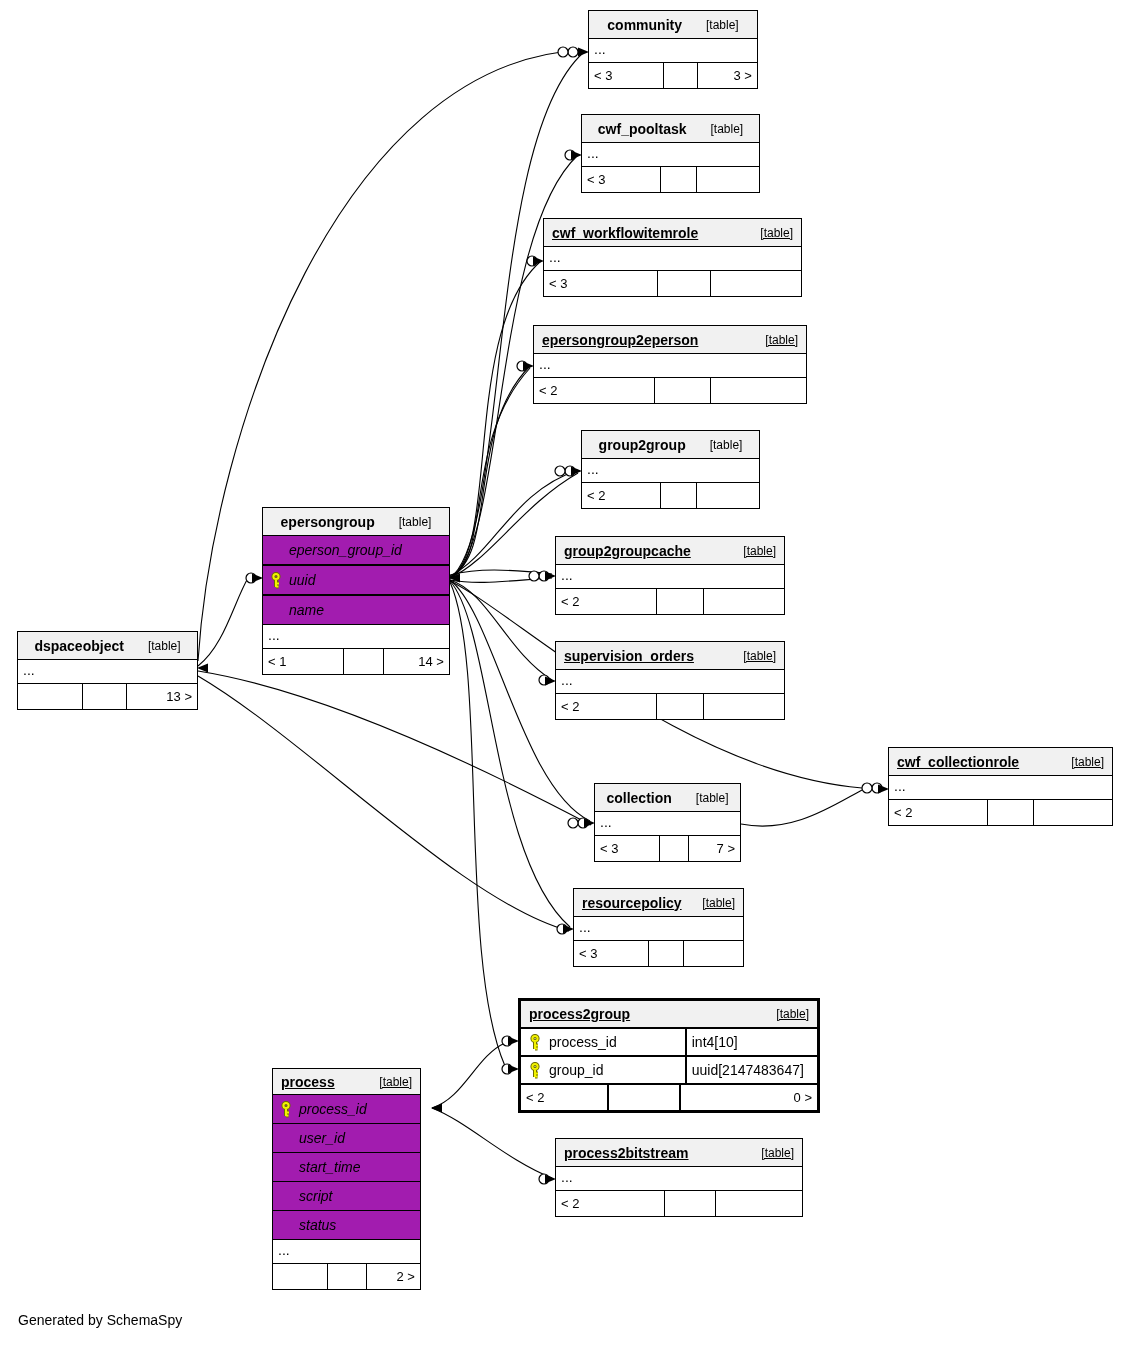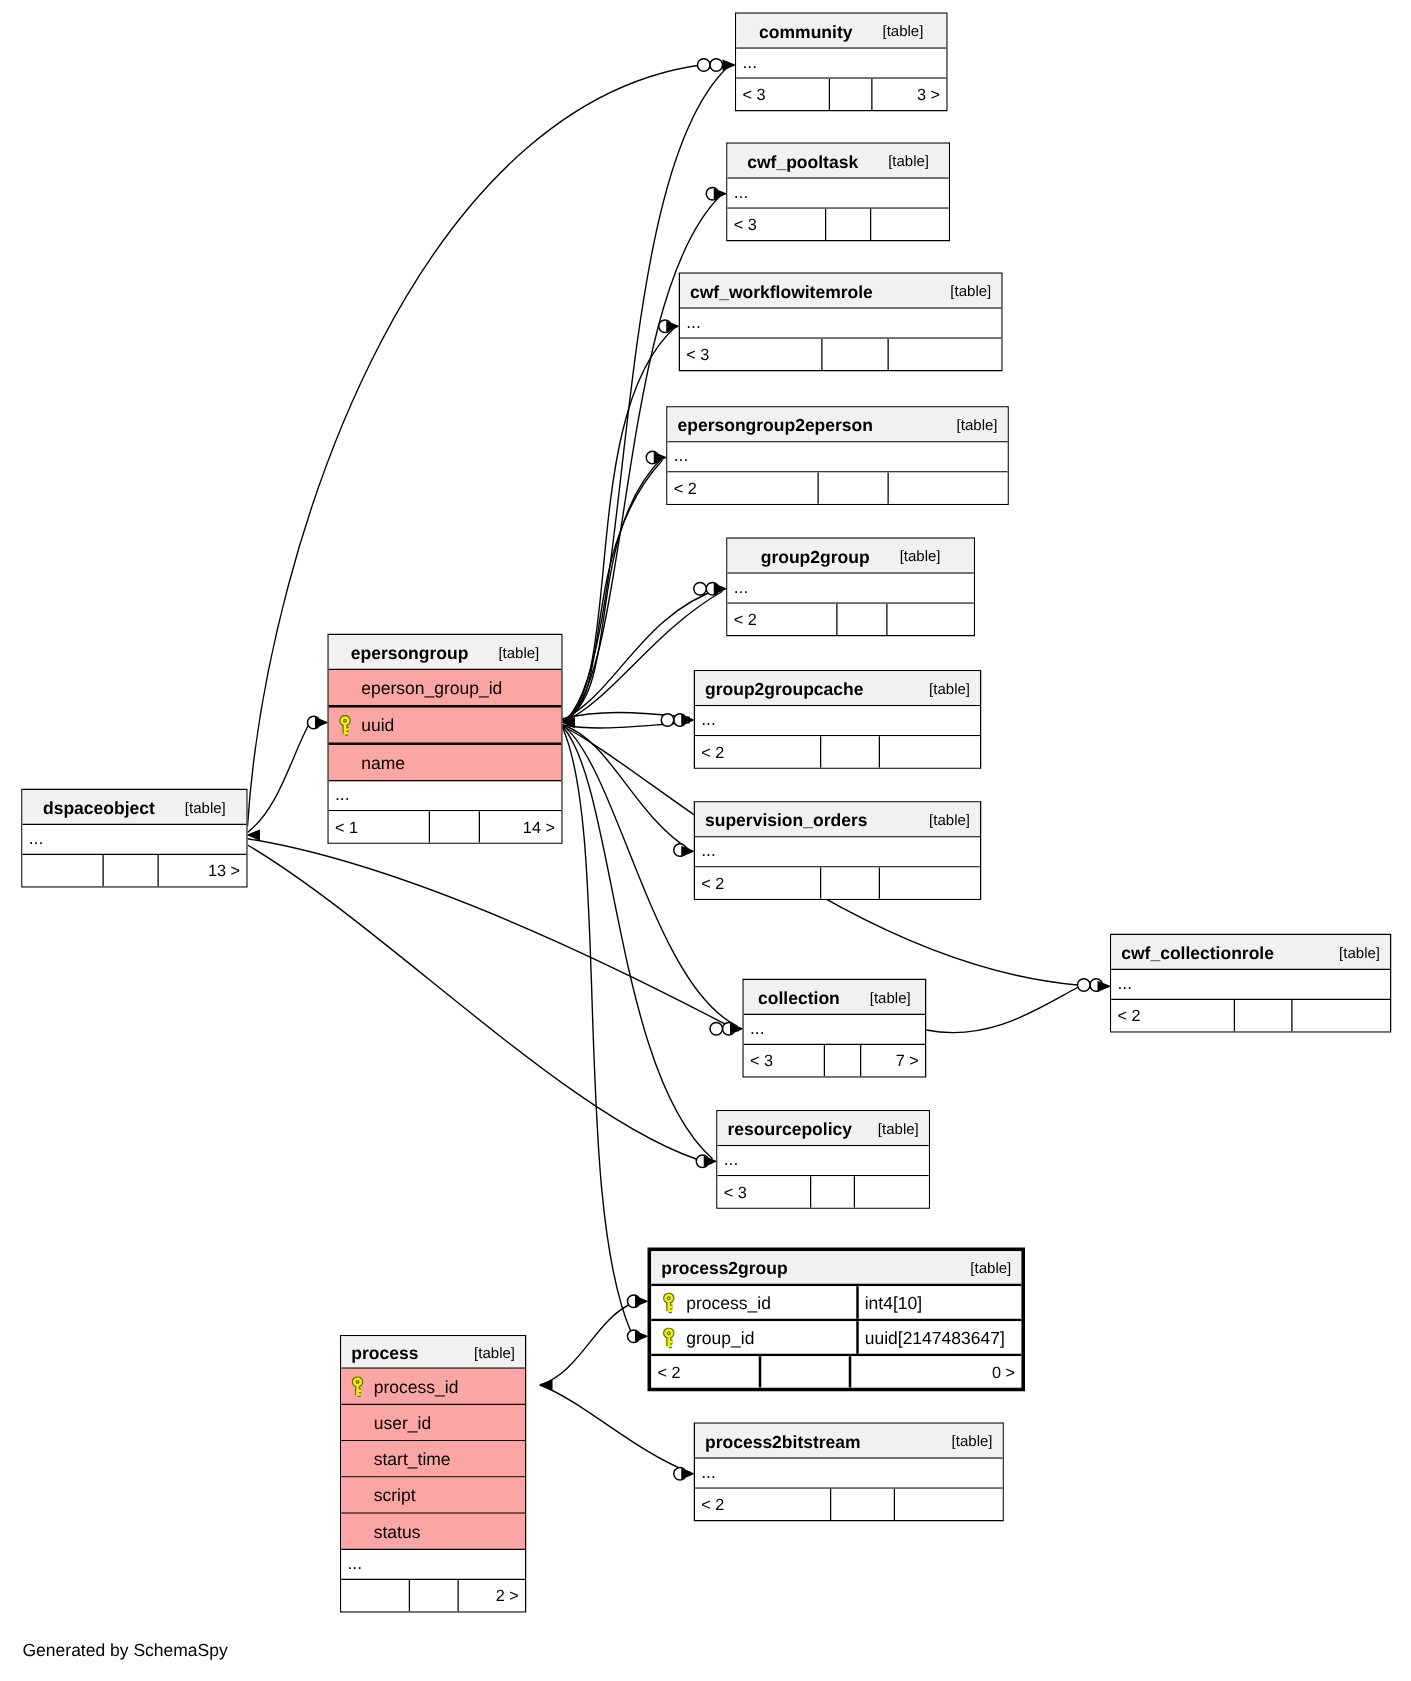--- a/index.html
+++ b/index.html
@@ -3,25 +3,25 @@
 <meta charset="utf-8">
 <style>
   html,body{margin:0;padding:0;background:#fff;}
   body{font-family:"Liberation Sans","DejaVu Sans",sans-serif;color:#000;}
   .canvas{position:relative;width:1129px;height:1345px;background:#fff;overflow:hidden;}
   svg.edges{position:absolute;left:0;top:0;z-index:0;}
   .tbl{position:absolute;border:1px solid #000;background:#fff;box-sizing:border-box;z-index:2;font-size:14px;}
   .tbl.focus{border-width:3px;}
   .hdr{display:flex;align-items:center;background:#f1f1f1;border-bottom:1px solid #000;height:27px;padding:0 8px;white-space:nowrap;}
   .hdr.center{justify-content:center;gap:24px;}
-  .hdr.spread{justify-content:space-between;}
+  .hdr.spread{justify-content:space-between;text-decoration:underline;}
   .hdr2{border-bottom-width:2px;height:26px;}
   .tname{font-weight:bold;font-size:14px;}
   .ttag{font-size:12px;}
-  .frow{position:relative;height:28px;line-height:28px;padding-left:26px;border-bottom:1px solid #000;white-space:nowrap;background:#fca5a5;}
+  .frow{position:relative;height:28px;line-height:28px;padding-left:26px;border-bottom:1px solid #000;white-space:nowrap;background:#a21caf;font-style:italic;}
   .frow.nob{border-bottom:none;}
   .frow.emph{border-top:2px solid #000;border-bottom:2px solid #000;}
   .frow .key{position:absolute;left:7px;top:6px;}
   .dots{height:23px;line-height:21px;padding-left:5px;border-bottom:1px solid #000;background:#fff;}
   .ftr{display:flex;height:25px;line-height:25px;font-size:13px;background:#fff;}
   .ftr span{box-sizing:border-box;display:block;height:100%;}
   .ftr .fl{width:44%;padding-left:5px;text-align:left;}
   .ftr .fm{width:21%;border-left:1px solid #000;border-right:1px solid #000;}
   .ftr .fr{width:35%;padding-right:5px;text-align:right;}
   
@@ -155,21 +155,21 @@
       <span class="ttag">[table]</span>
     </div>
     <div class="dots">...</div>
     <div class="ftr">
       <span class="fl">&lt; 2</span>
       <span class="fm"></span>
       <span class="fr"></span>
     </div>
   </div>
 
-  <div class="tbl" style="left:581px;top:430px;width:199px;">
+  <div class="tbl" style="left:581px;top:430px;width:179px;">
     <div class="hdr center">
       <span class="tname">group2group</span>
       <span class="ttag">[table]</span>
     </div>
     <div class="dots">...</div>
     <div class="ftr">
       <span class="fl">&lt; 2</span>
       <span class="fm"></span>
       <span class="fr"></span>
     </div>

